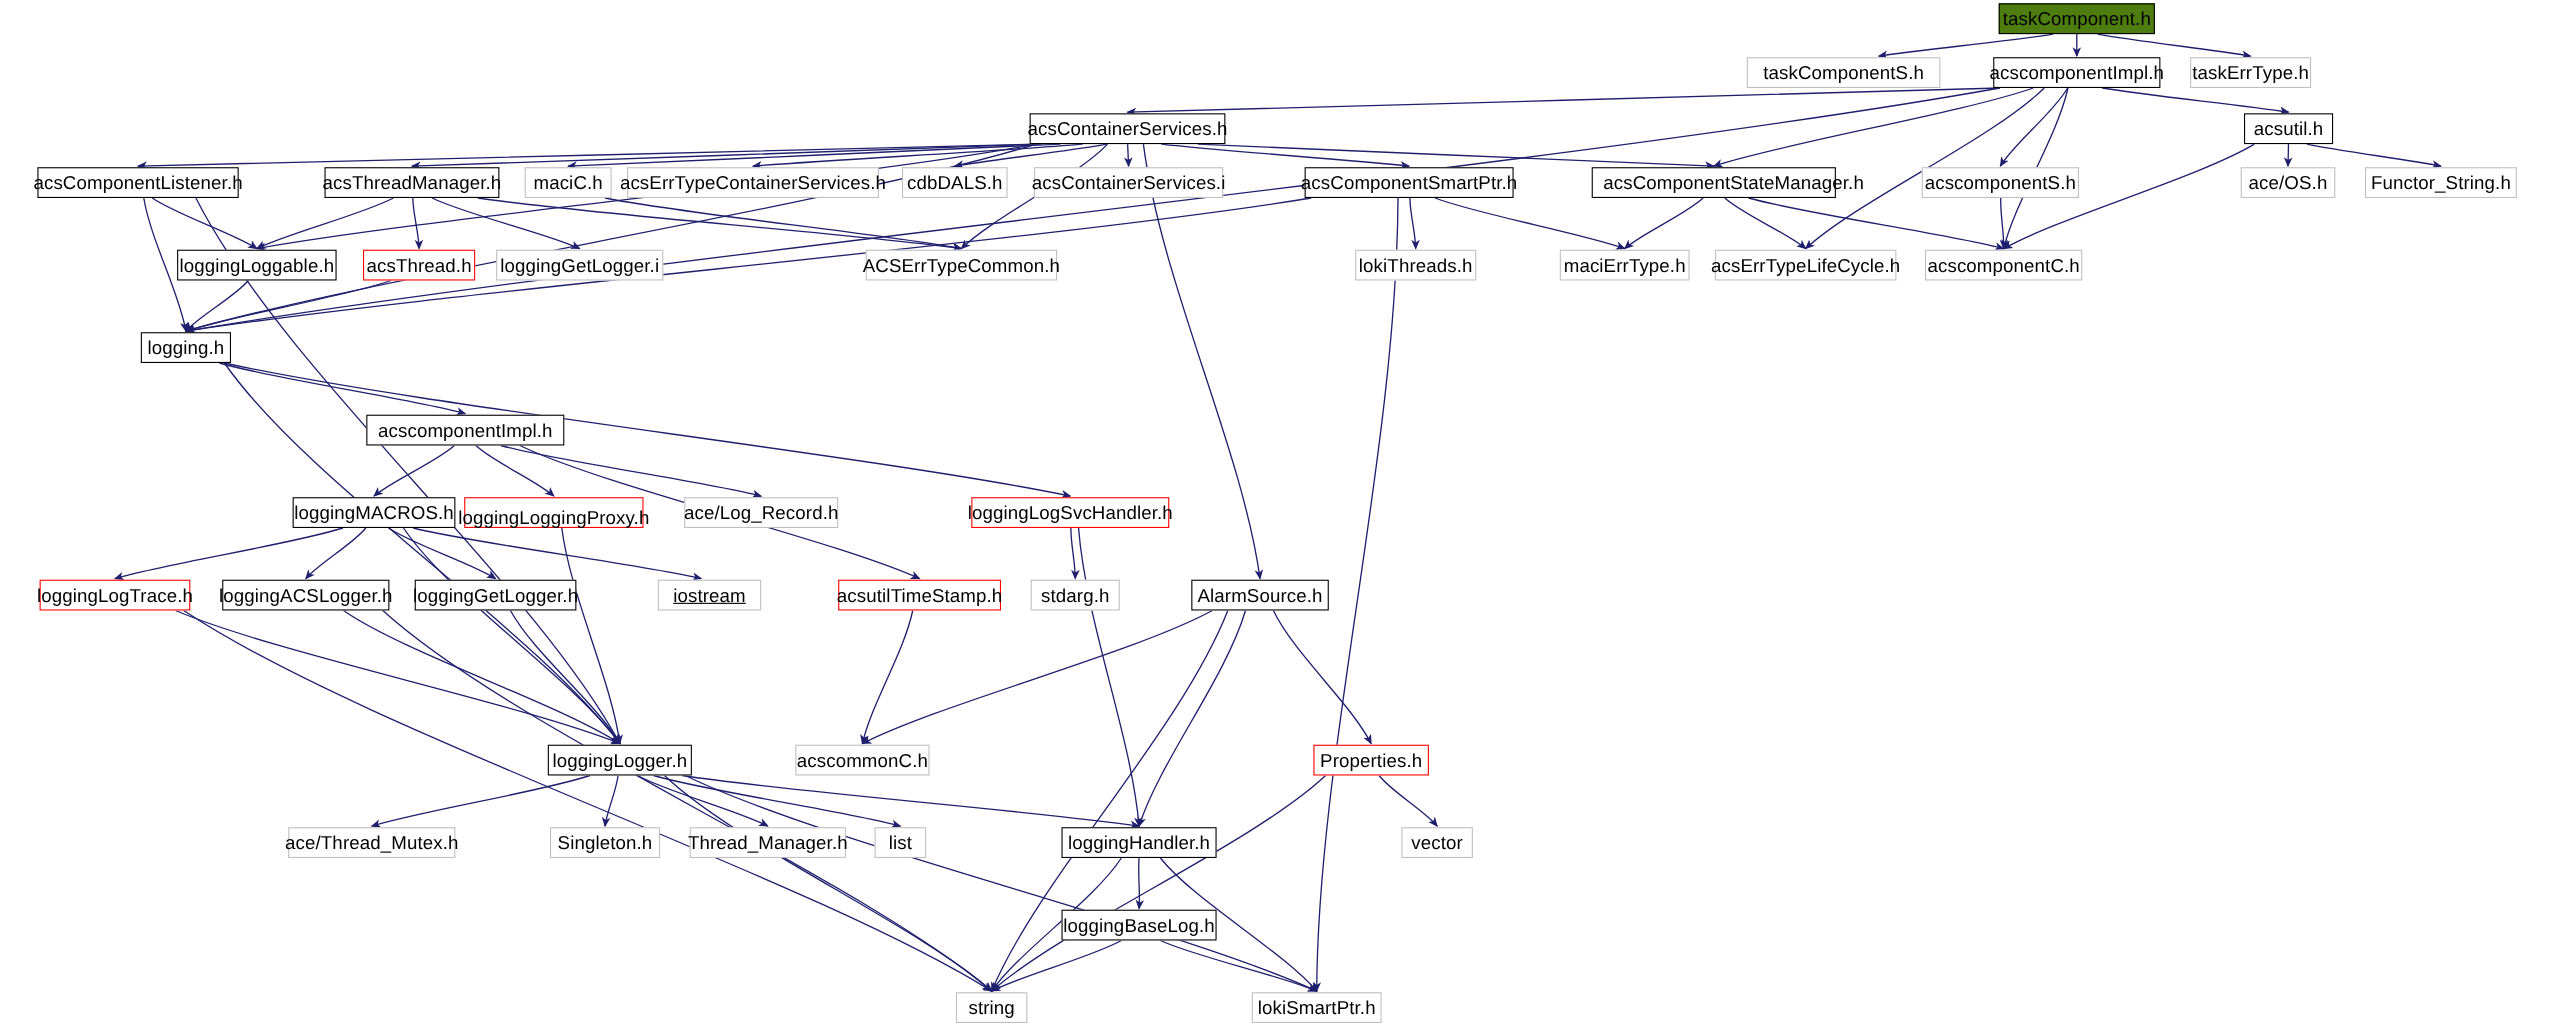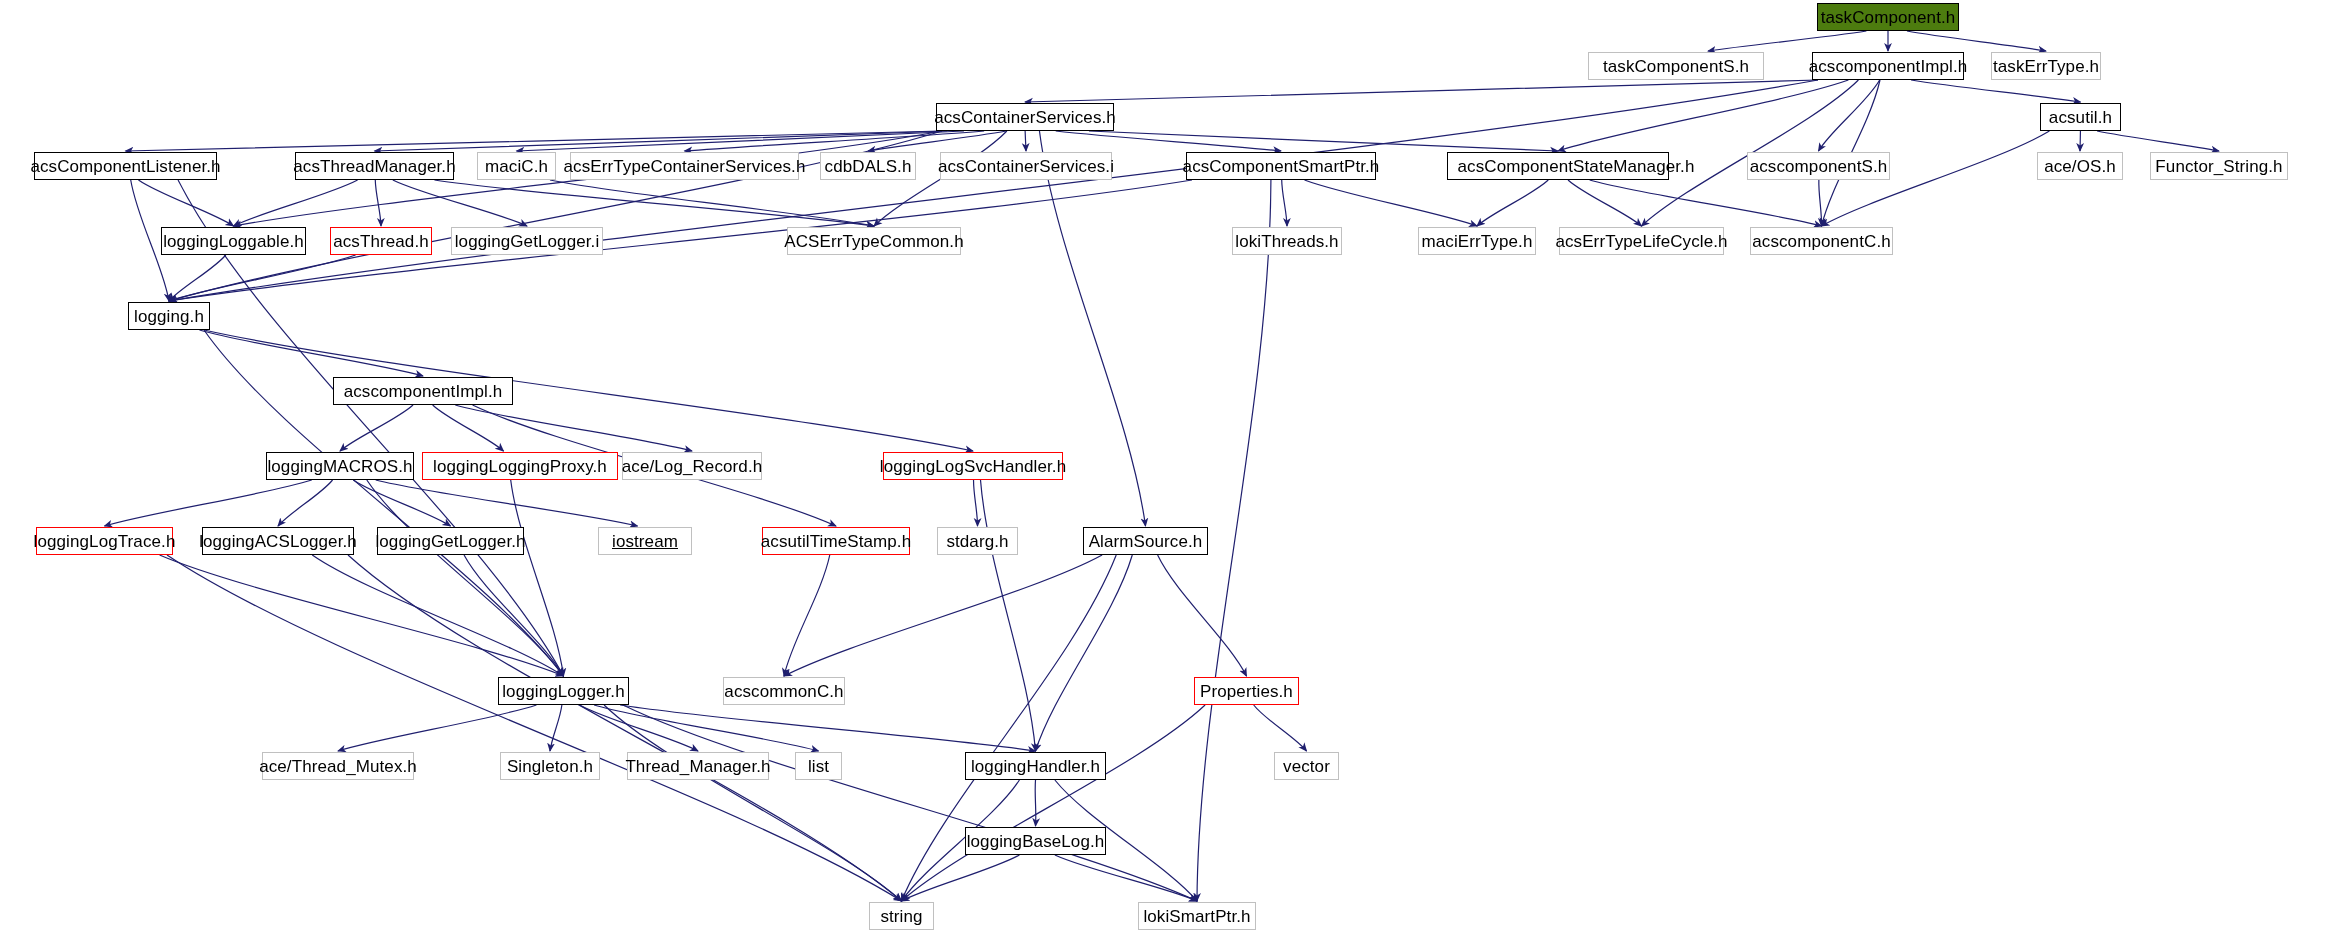--- a/index.html
+++ b/index.html
@@ -187,21 +187,21 @@
       </div>
       <div class="node solid" style="left: 128px; top: 302px; width: 82px;">
         <span>logging.h</span>
       </div>
       <div class="node solid" style="left: 333px; top: 377px; width: 180px;">
         <span>acscomponentImpl.h</span>
       </div>
       <div class="node solid" style="left: 266px; top: 452px; width: 148px;">
         <span>loggingMACROS.h</span>
       </div>
-      <div class="node red" style="left: 422px; top: 452px; width: 196px;">
+      <div class="node red" style="left: 422px; top: 452px; width: 163px; align-items: flex-end;">
         <span>loggingLoggingProxy.h</span>
       </div>
       <div class="node plain" style="left: 622px; top: 452px; width: 140px;">
         <span>ace/Log_Record.h</span>
       </div>
       <div class="node red" style="left: 883px; top: 452px; width: 180px;">
         <span>loggingLogSvcHandler.h</span>
       </div>
       <div class="node red" style="left: 36px; top: 527px; width: 137px;">
         <span>loggingLogTrace.h</span>

